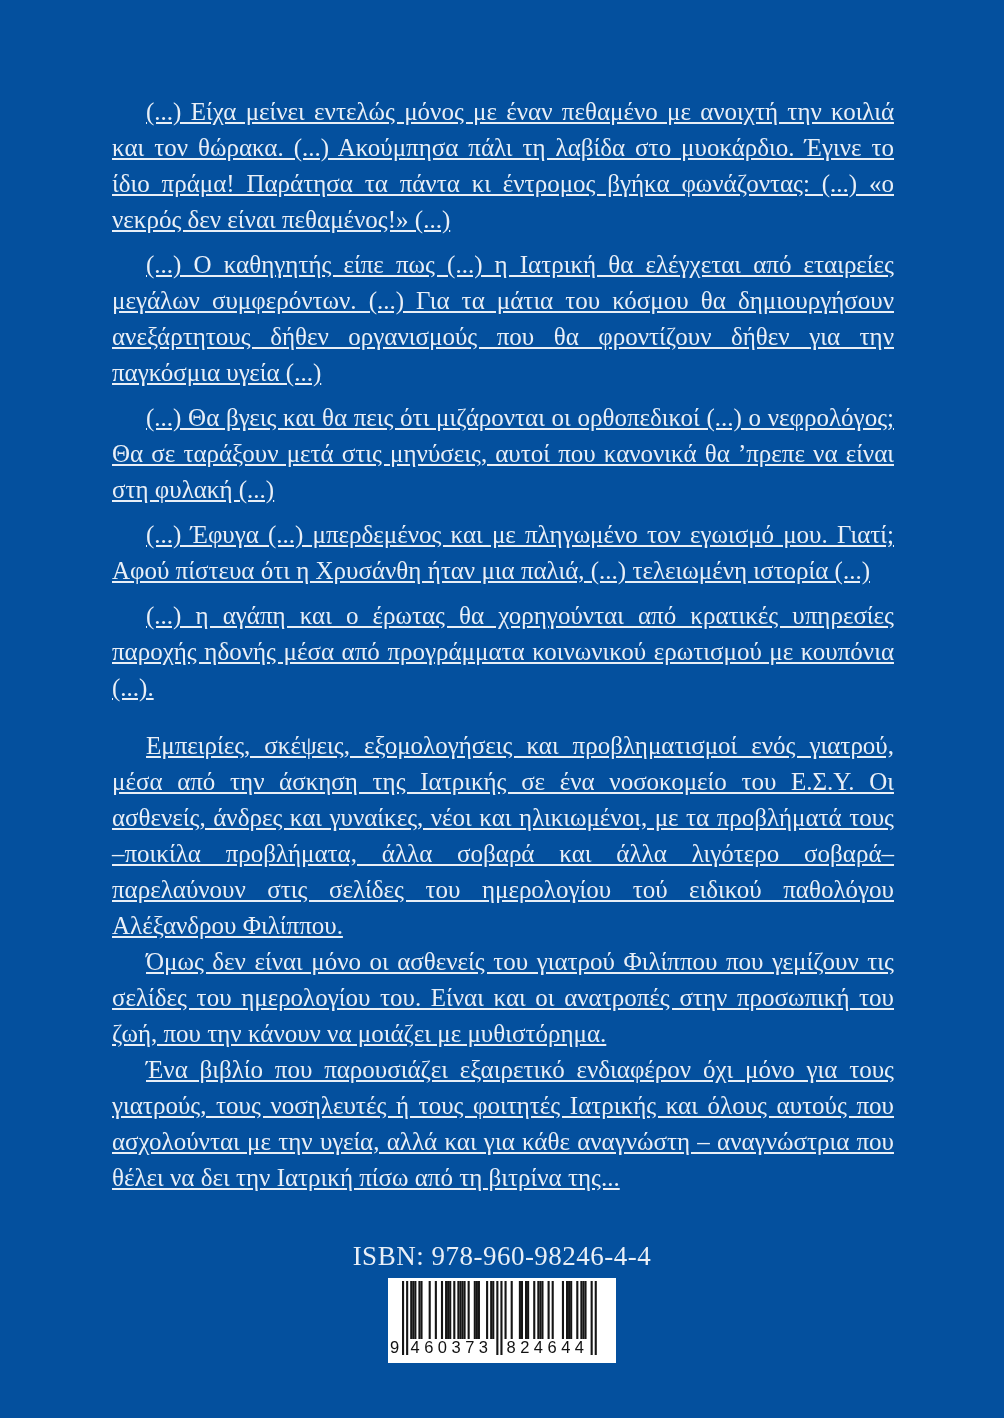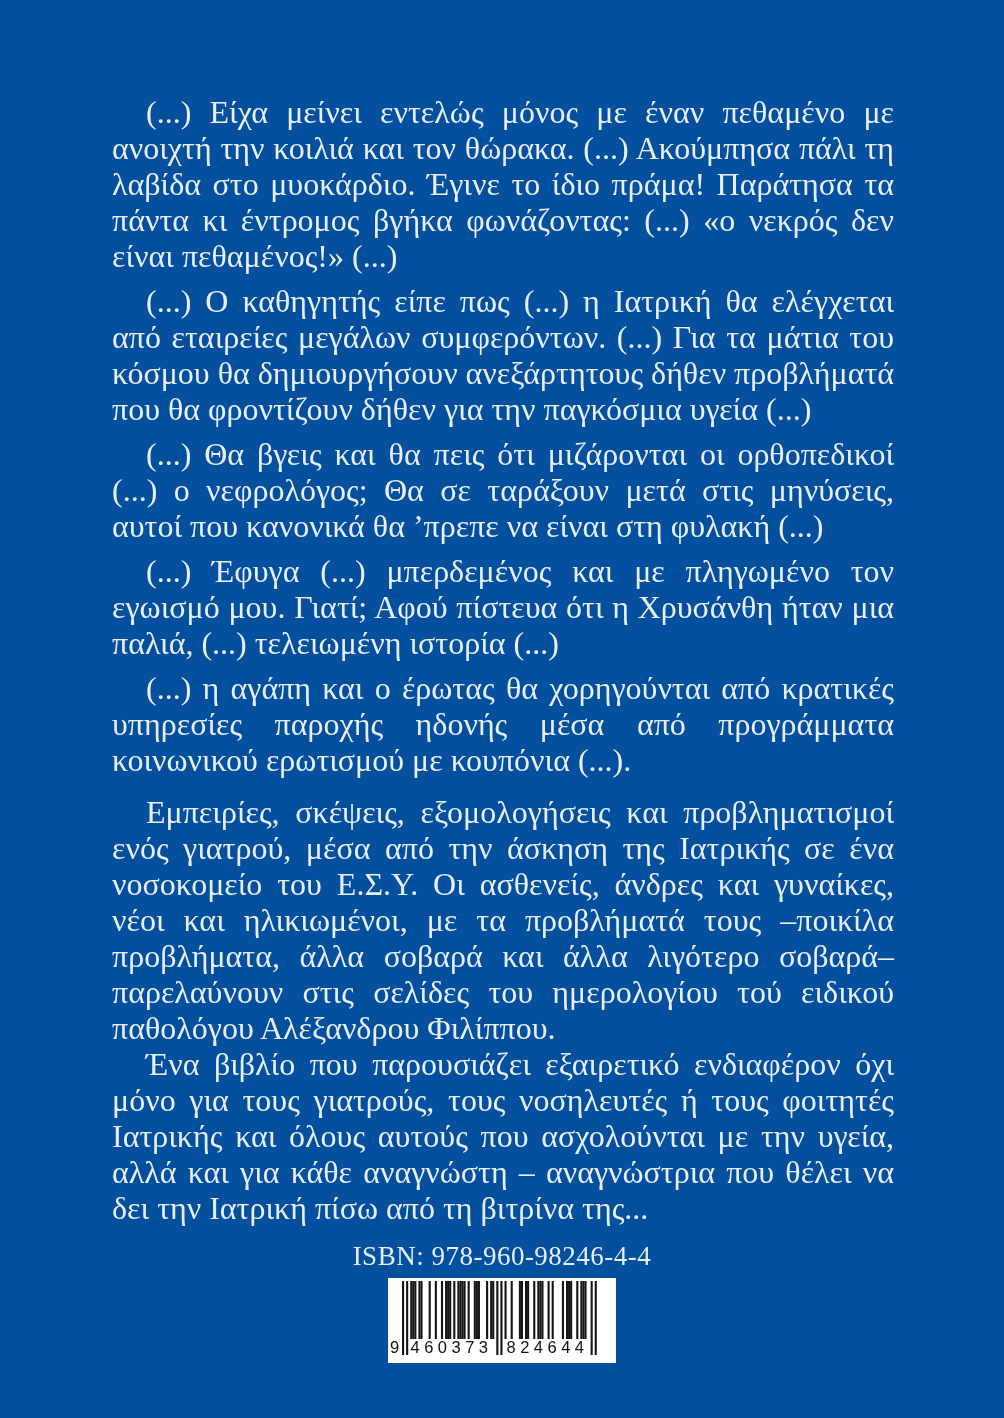--- a/index.html
+++ b/index.html
@@ -10,29 +10,30 @@
     background: #04509e;
     overflow: hidden;
     font-family: "Liberation Serif", "DejaVu Serif", serif;
   }
   .textblock {
     position: absolute;
     left: 112px;
     top: 94px;
     width: 782px;
     color: #e9eff7;
-    font-size: 32px;
+    font-size: 25px;
     line-height: 36px;
     text-align: justify;
+    text-decoration: underline;
   }
   .textblock p {
     margin: 0 0 9px 0;
     text-indent: 34px;
   }
-  .description { margin-top: 16px; }
+  .description { margin-top: 22px; }
   .description p { margin: 0; }
   .bottom {
     position: absolute;
     left: 0;
     right: 0;
     top: 1200px;
     text-align: center;
     margin-top: 40px;
   }
   .isbn {
@@ -64,27 +65,28 @@
   .bc-left  { left: 21px;  width: 85px; letter-spacing: 4.5px; }
   .bc-right { left: 117px; width: 85px; letter-spacing: 4.5px; }
 </style>
 </head>
 <body>
 
 <div class="page">
 
   <div class="textblock">
     <p>(...) Είχα μείνει εντελώς μόνος με έναν πεθαμένο με ανοιχτή την κοιλιά και τον θώρακα. (...) Ακούμπησα πάλι τη λαβίδα στο μυοκάρδιο. Έγινε το ίδιο πράμα! Παράτησα τα πάντα κι έντρομος βγήκα φωνάζοντας: (...) «ο νεκρός δεν είναι πεθαμένος!» (...)</p>
-    <p>(...) Ο καθηγητής είπε πως (...) η Ιατρική θα ελέγχεται από εταιρείες μεγάλων συμφερόντων. (...) Για τα μάτια του κόσμου θα δημιουργήσουν ανεξάρτητους δήθεν προβλήματά που θα φροντίζουν δήθεν για την παγκόσμια υγεία (...)</p>
+    <p>(...) Ο καθηγητής είπε πως (...) η Ιατρική θα ελέγχεται από εταιρείες μεγάλων συμφερόντων. (...) Για τα μάτια του κόσμου θα δημιουργήσουν ανεξάρτητους δήθεν οργανισμούς που θα φροντίζουν δήθεν για την παγκόσμια υγεία (...)</p>
     <p>(...) Θα βγεις και θα πεις ότι μιζάρονται οι ορθοπεδικοί (...) ο νεφρολόγος; Θα σε ταράξουν μετά στις μηνύσεις, αυτοί που κανονικά θα ’πρεπε να είναι στη φυλακή (...)</p>
     <p>(...) Έφυγα (...) μπερδεμένος και με πληγωμένο τον εγωισμό μου. Γιατί; Αφού πίστευα ότι η Χρυσάνθη ήταν μια παλιά, (...) τελειωμένη ιστορία (...)</p>
     <p>(...) η αγάπη και ο έρωτας θα χορηγούνται από κρατικές υπηρεσίες παροχής ηδονής μέσα από προγράμματα κοινωνικού ερωτισμού με κουπόνια (...).</p>
 
     <div class="description">
       <p>Εμπειρίες, σκέψεις, εξομολογήσεις και προβληματισμοί ενός γιατρού, μέσα από την άσκηση της Ιατρικής σε ένα νοσοκομείο του Ε.Σ.Υ. Οι ασθενείς, άνδρες και γυναίκες, νέοι και ηλικιωμένοι, με τα προβλήματά τους –ποικίλα προβλήματα, άλλα σοβαρά και άλλα λιγότερο σοβαρά– παρελαύνουν στις σελίδες του ημερολογίου τού ειδικού παθολόγου Αλέξανδρου Φιλίππου.</p>
+      <p>Όμως δεν είναι μόνο οι ασθενείς του γιατρού Φιλίππου που γεμίζουν τις σελίδες του ημερολογίου του. Είναι και οι ανατροπές στην προσωπική του ζωή, που την κάνουν να μοιάζει με μυθιστόρημα.</p>
       <p>Ένα βιβλίο που παρουσιάζει εξαιρετικό ενδιαφέρον όχι μόνο για τους γιατρούς, τους νοσηλευτές ή τους φοιτητές Ιατρικής και όλους αυτούς που ασχολούνται με την υγεία, αλλά και για κάθε αναγνώστη – αναγνώστρια που θέλει να δει την Ιατρική πίσω από τη βιτρίνα της...</p>
     </div>
   </div>
 
   <div class="bottom">
     <div class="isbn">ISBN: 978-960-98246-4-4</div>
     <div class="barcode-box">
       <svg id="barcode-svg" width="228" height="85" viewBox="0 0 228 85">
           <rect x="14.00" y="3" width="2.11" height="74" fill="#151515"></rect>
           <rect x="18.10" y="3" width="2.11" height="74" fill="#151515"></rect>

